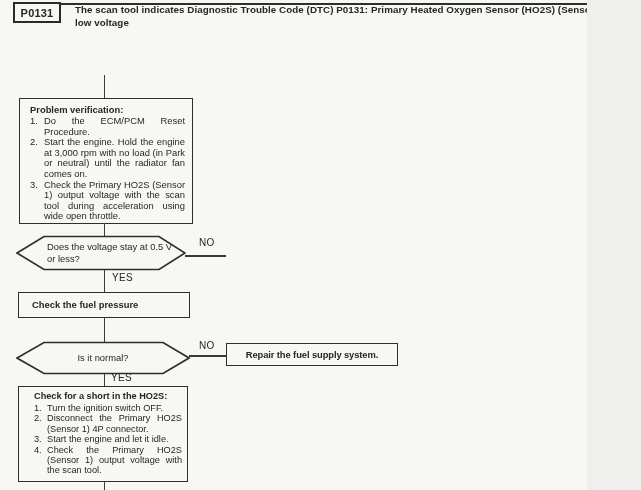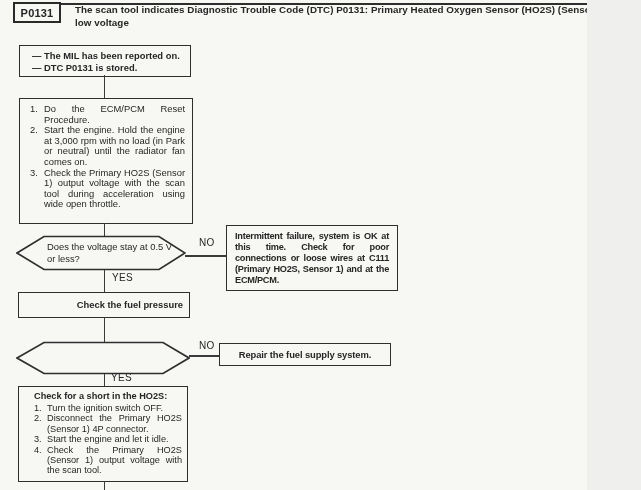--- a/index.html
+++ b/index.html
@@ -38,23 +38,23 @@
   .step .stext{flex:1;text-align:justify;}
   
   #boxA{left:19px;top:45px;width:172px;min-height:30px;padding:4px 6px 3px 12px;font-weight:bold;line-height:11.5px;}
   
   #boxB{left:19px;top:98px;width:174px;height:126px;padding:5px 7px 3px 10px;line-height:10.6px;overflow:hidden;}
   #boxB .box-title{line-height:11px;}
   
   #boxD{left:226px;top:225px;width:172px;min-height:58px;padding:5px 8px 4px 8px;
         font-weight:bold;font-size:9.2px;line-height:10.9px;letter-spacing:-.25px;text-align:justify;}
   
-  #boxE{left:18px;top:292px;width:172px;height:26px;padding:6px 6px 0 13px;font-weight:bold;text-align:right;}
+  #boxE{left:18px;top:292px;width:172px;height:26px;padding:6px 6px 0 13px;font-weight:bold;}
   
-  #boxG{left:219px;top:343px;width:172px;min-height:23px;padding:5px 6px 4px 6px;
+  #boxG{left:226px;top:343px;width:172px;min-height:23px;padding:5px 6px 4px 6px;
         font-weight:bold;text-align:center;letter-spacing:-.1px;}
   
   #boxH{left:18px;top:386px;width:170px;height:96px;padding:4px 5px 2px 15px;font-size:9.2px;line-height:10.4px;overflow:hidden;}
   #boxH .box-title{line-height:11px;}
   #boxH .step .num{flex:0 0 13px;}
   
   .hex{position:absolute;}
   .hex svg{position:absolute;left:0;top:0;display:block;}
   .hex-label{
     position:absolute;top:50%;transform:translateY(-50%);
@@ -87,27 +87,24 @@
 <body>
 
 <div class="page">
 
   <div class="top-rule"></div>
   <div class="code-box">
     <span>P0131</span>
   </div>
   <div class="header-desc">The scan tool indicates Diagnostic Trouble Code (DTC) P0131: Primary Heated Oxygen Sensor (HO2S) (Sensor 1) circuit low voltage</div>
 
-  <div class="fbox" id="boxA">
-    <div>—  The MIL has been reported on.</div>
-    <div>—  DTC P0131 is stored.</div>
-  </div>
   <div class="vline" id="vAB"></div>
 
   <div class="fbox" id="boxB">
+    <div class="box-title">Problem verification:</div>
     <div class="step">
       <span class="num">1.</span>
       <span class="stext">Do the ECM/PCM Reset Procedure.</span>
     </div>
     <div class="step">
       <span class="num">2.</span>
       <span class="stext">Start the engine. Hold the engine at 3,000 rpm with no load (in Park or neutral) until the radiator fan comes on.</span>
     </div>
     <div class="step">
       <span class="num">3.</span>
@@ -120,29 +117,29 @@
     <svg width="170" height="36" viewBox="0 0 170 36">
       <polygon points="1,18 28,1.5 143,1.5 169,18 143,34.5 28,34.5" fill="#f7f7f4" stroke="#2e2e2e" stroke-width="1.7"></polygon>
     </svg>
     <div class="hex-label">Does the voltage stay at 0.5 V or less?</div>
   </div>
   <div class="branch-label" id="noC">NO</div>
   <div class="hline" id="hCno"></div>
   <div class="branch-label" id="yesC">YES</div>
   <div class="vline" id="vCE"></div>
 
-  <div class="fbox" id="boxD">Intermittent failure, system is OK at this time. Check for poor connections or loose wires at C111 (Primary HO2S, Sensor 1) and at the ECM/PCM.</div>
 
   <div class="fbox" id="boxE">Check the fuel pressure</div>
   <div class="vline" id="vEF"></div>
 
   <div class="hex" id="hexF">
     <svg width="174" height="34" viewBox="0 0 174 34">
       <polygon points="1,17 28,1.5 147,1.5 173,17 147,32.5 28,32.5" fill="#f7f7f4" stroke="#2e2e2e" stroke-width="1.7"></polygon>
     </svg>
+    <div class="hex-label">Is it normal?</div>
   </div>
   <div class="branch-label" id="noF">NO</div>
   <div class="hline" id="hFno"></div>
   <div class="branch-label" id="yesF">YES</div>
   <div class="vline" id="vFH"></div>
 
   <div class="fbox" id="boxG">Repair the fuel supply system.</div>
 
   <div class="fbox" id="boxH">
     <div class="box-title">Check for a short in the HO2S:</div>

